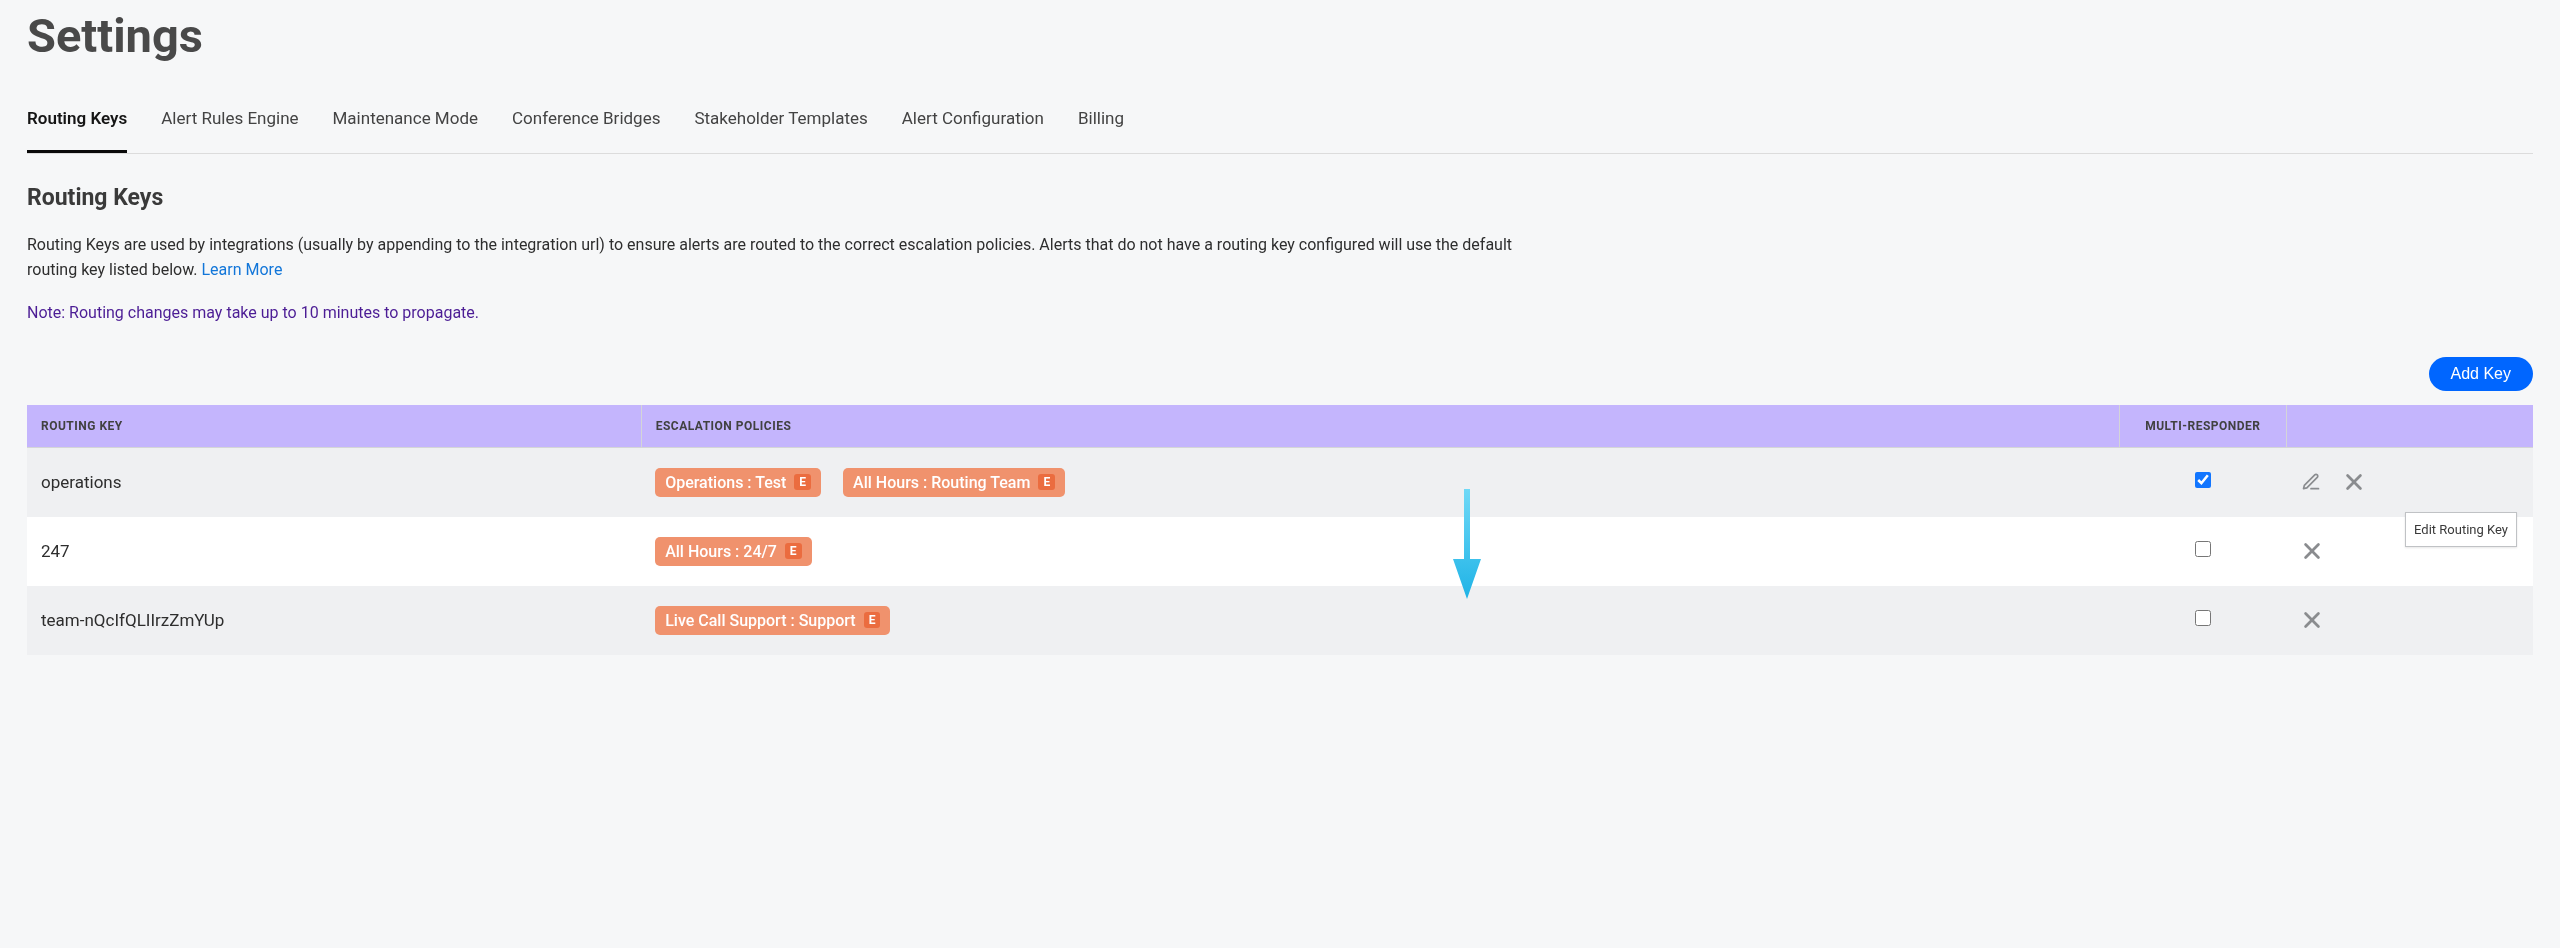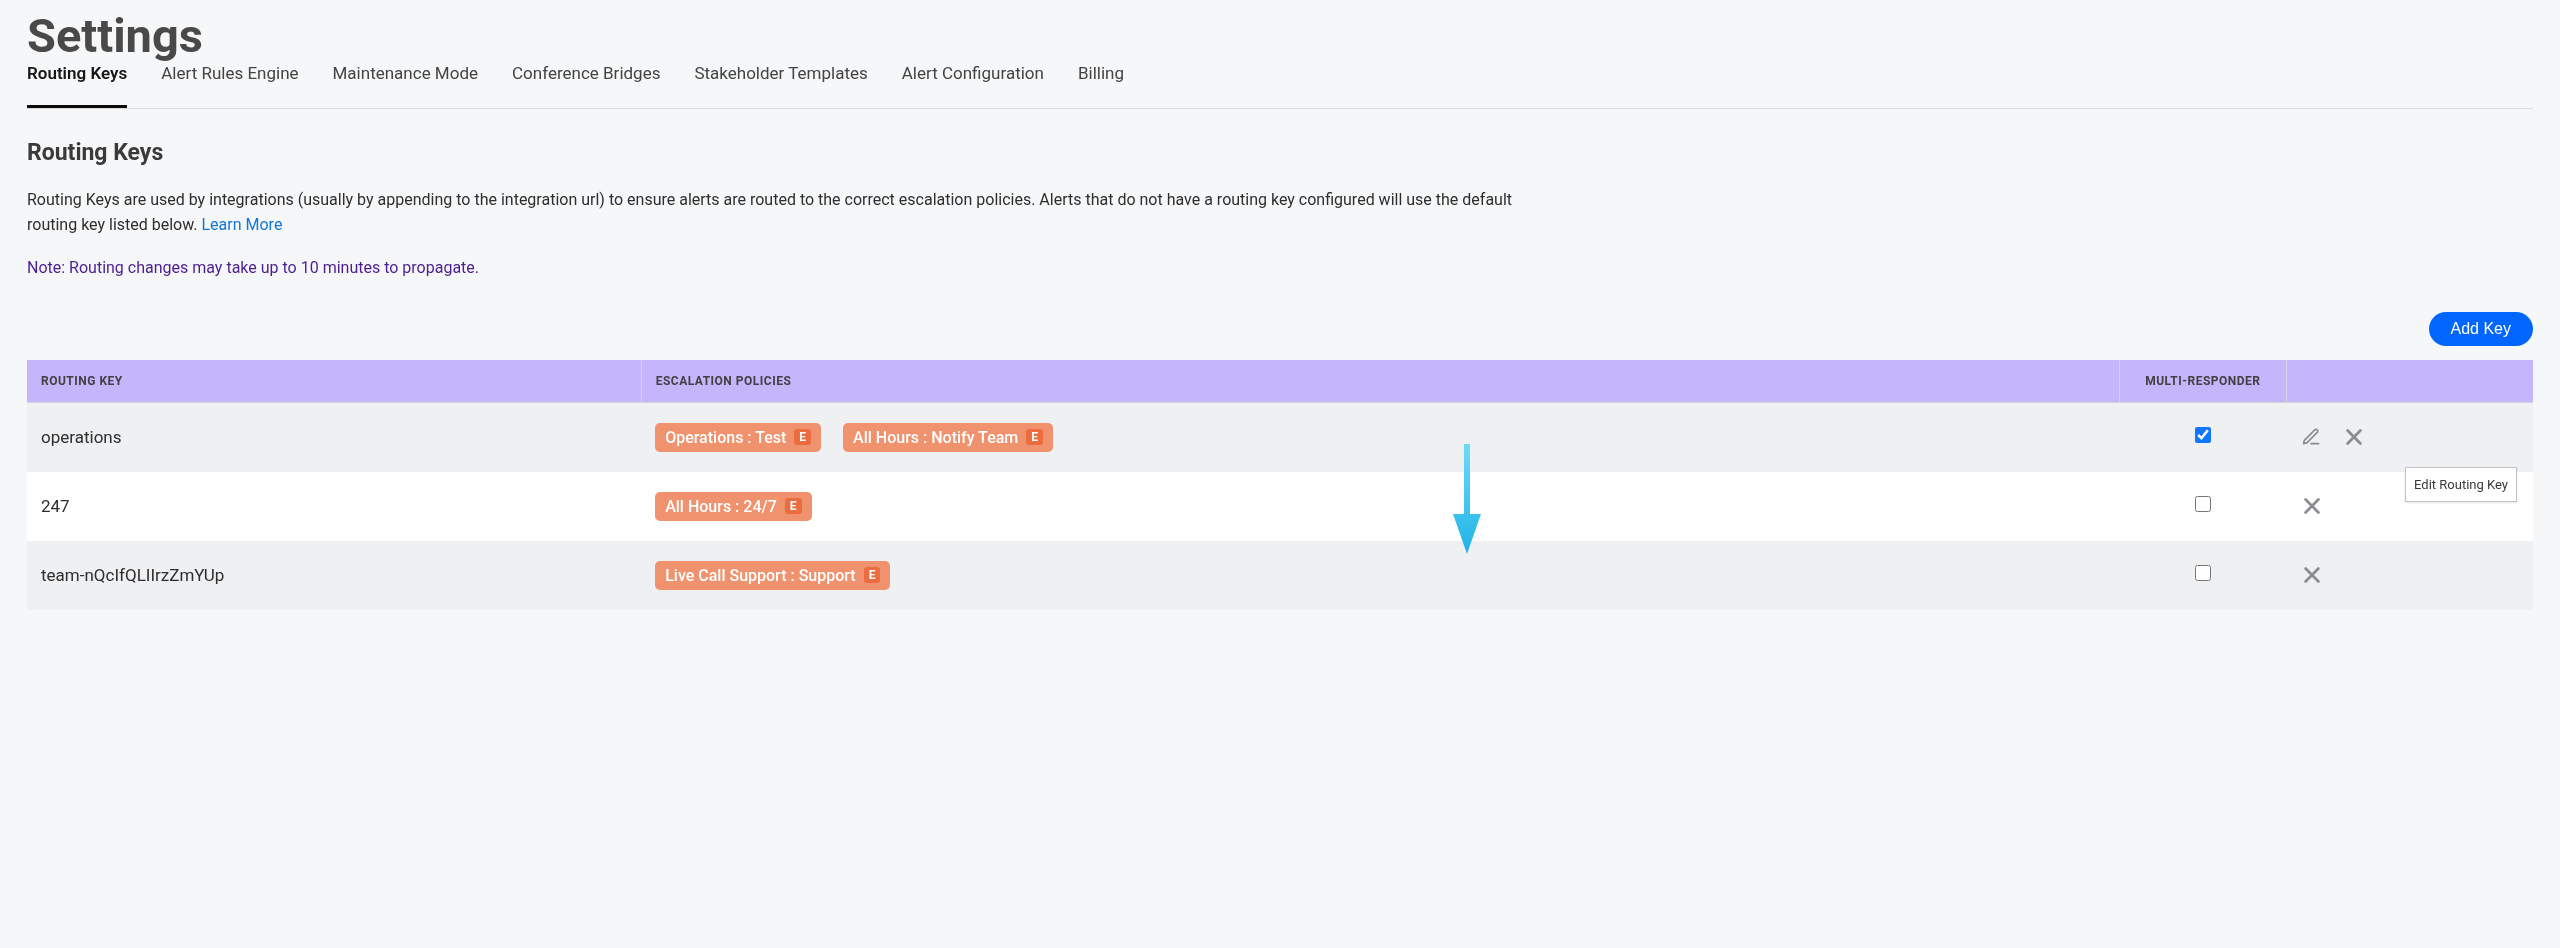--- a/index.html
+++ b/index.html
@@ -8,20 +8,21 @@
       background: #f6f7f8;
       color: #2a2a2a;
       padding: 0 27px;
       width: 2560px;
     }
     h1.page-title {
       font-size: 47px;
       font-weight: 700;
       color: #494949;
       margin-top: 8px;
+      margin-bottom: 45px;
     }
     .tabs {
       display: flex;
       gap: 34px;
       border-bottom: 1px solid #dcdcdc;
       margin-bottom: 30px;
     }
     .tab {
       padding: 0 0 22px 0;
       font-size: 17px;
@@ -200,21 +201,21 @@
         <th class="col-actions"></th>
       </tr>
     </thead>
     <tbody id="tbody">
         <tr>
           <td class="col-key">operations</td>
           <td class="col-pol"><span class="badge">
               <span>Operations : Test</span>
               <span class="e-chip">E</span>
             </span><span class="badge">
-              <span>All Hours : Notify Team</span>
+              <span>All Hours : Routing Team</span>
               <span class="e-chip">E</span>
             </span></td>
           <td class="col-multi"><input type="checkbox" class="checkbox" checked="" style=""></td>
           <td class="col-actions" style="position: relative;">
             <div class="action-icons">
               <span class="icon-btn">
                 <svg viewBox="0 0 24 24" fill="none" stroke="currentColor" stroke-width="2" stroke-linecap="round" stroke-linejoin="round">
                   <path d="M12 20h9"></path>
                   <path d="M16.5 3.5a2.121 2.121 0 0 1 3 3L7 19l-4 1 1-4 12.5-12.5z"></path>
                 </svg>

